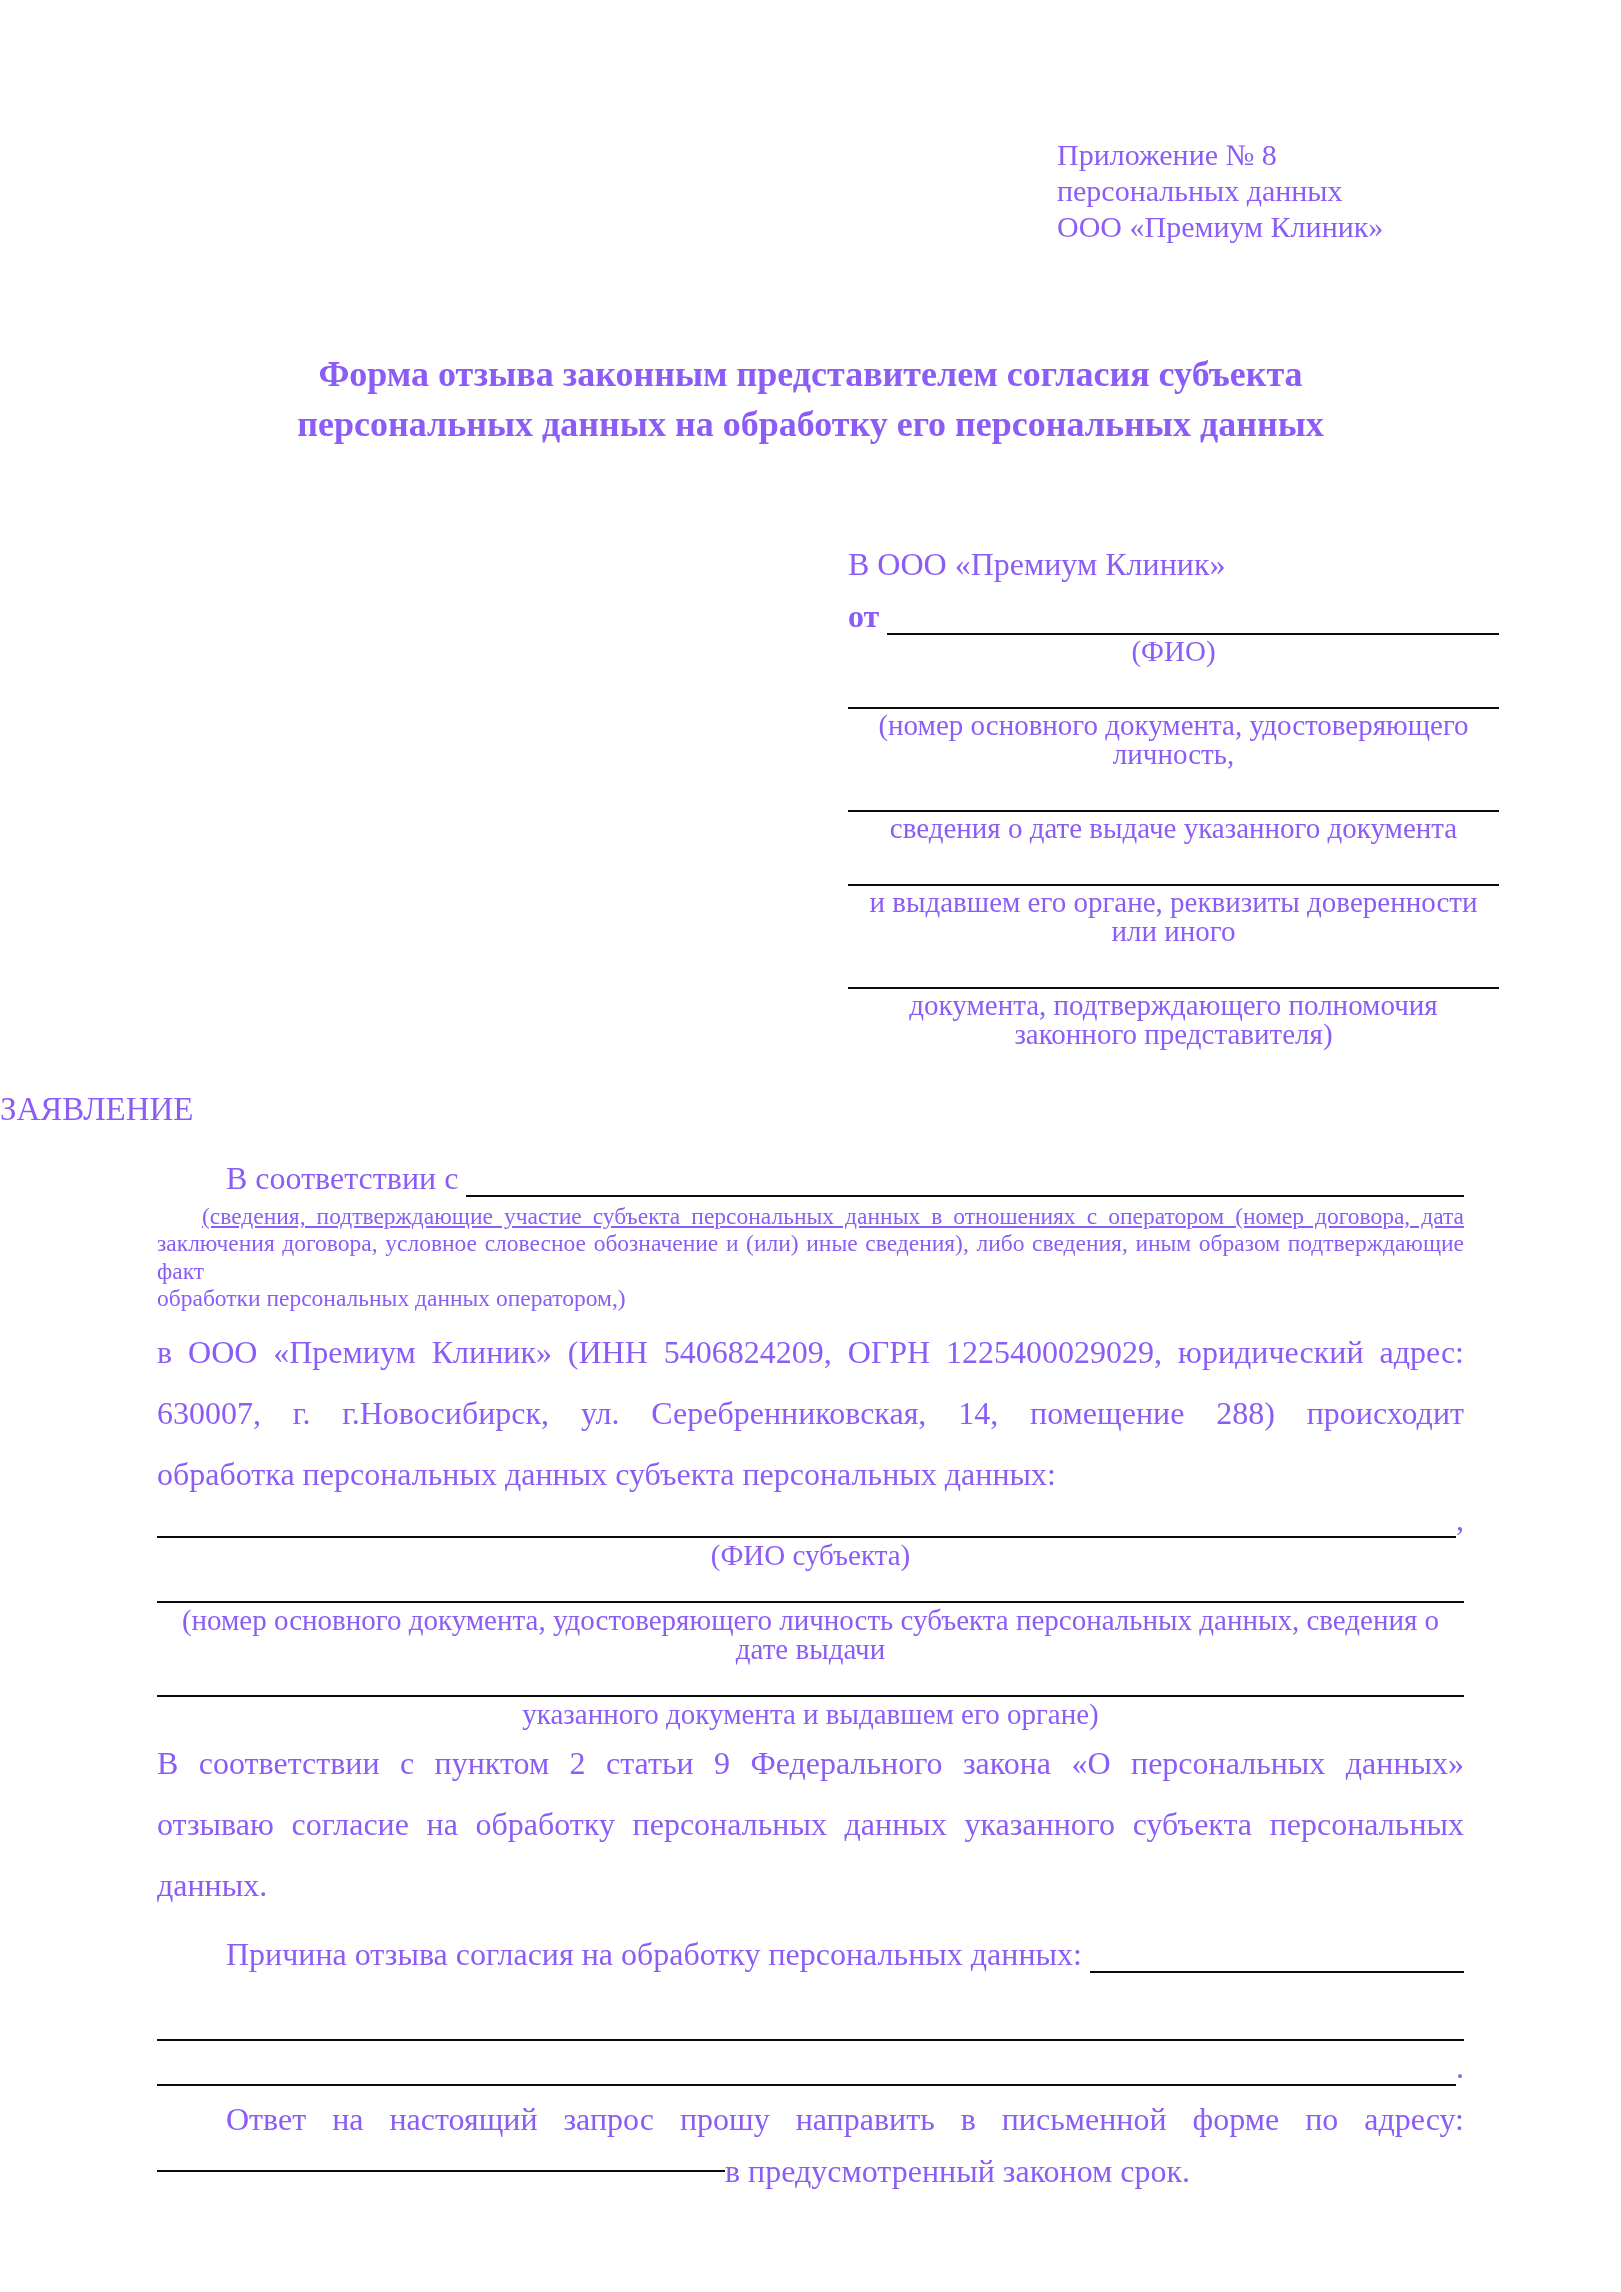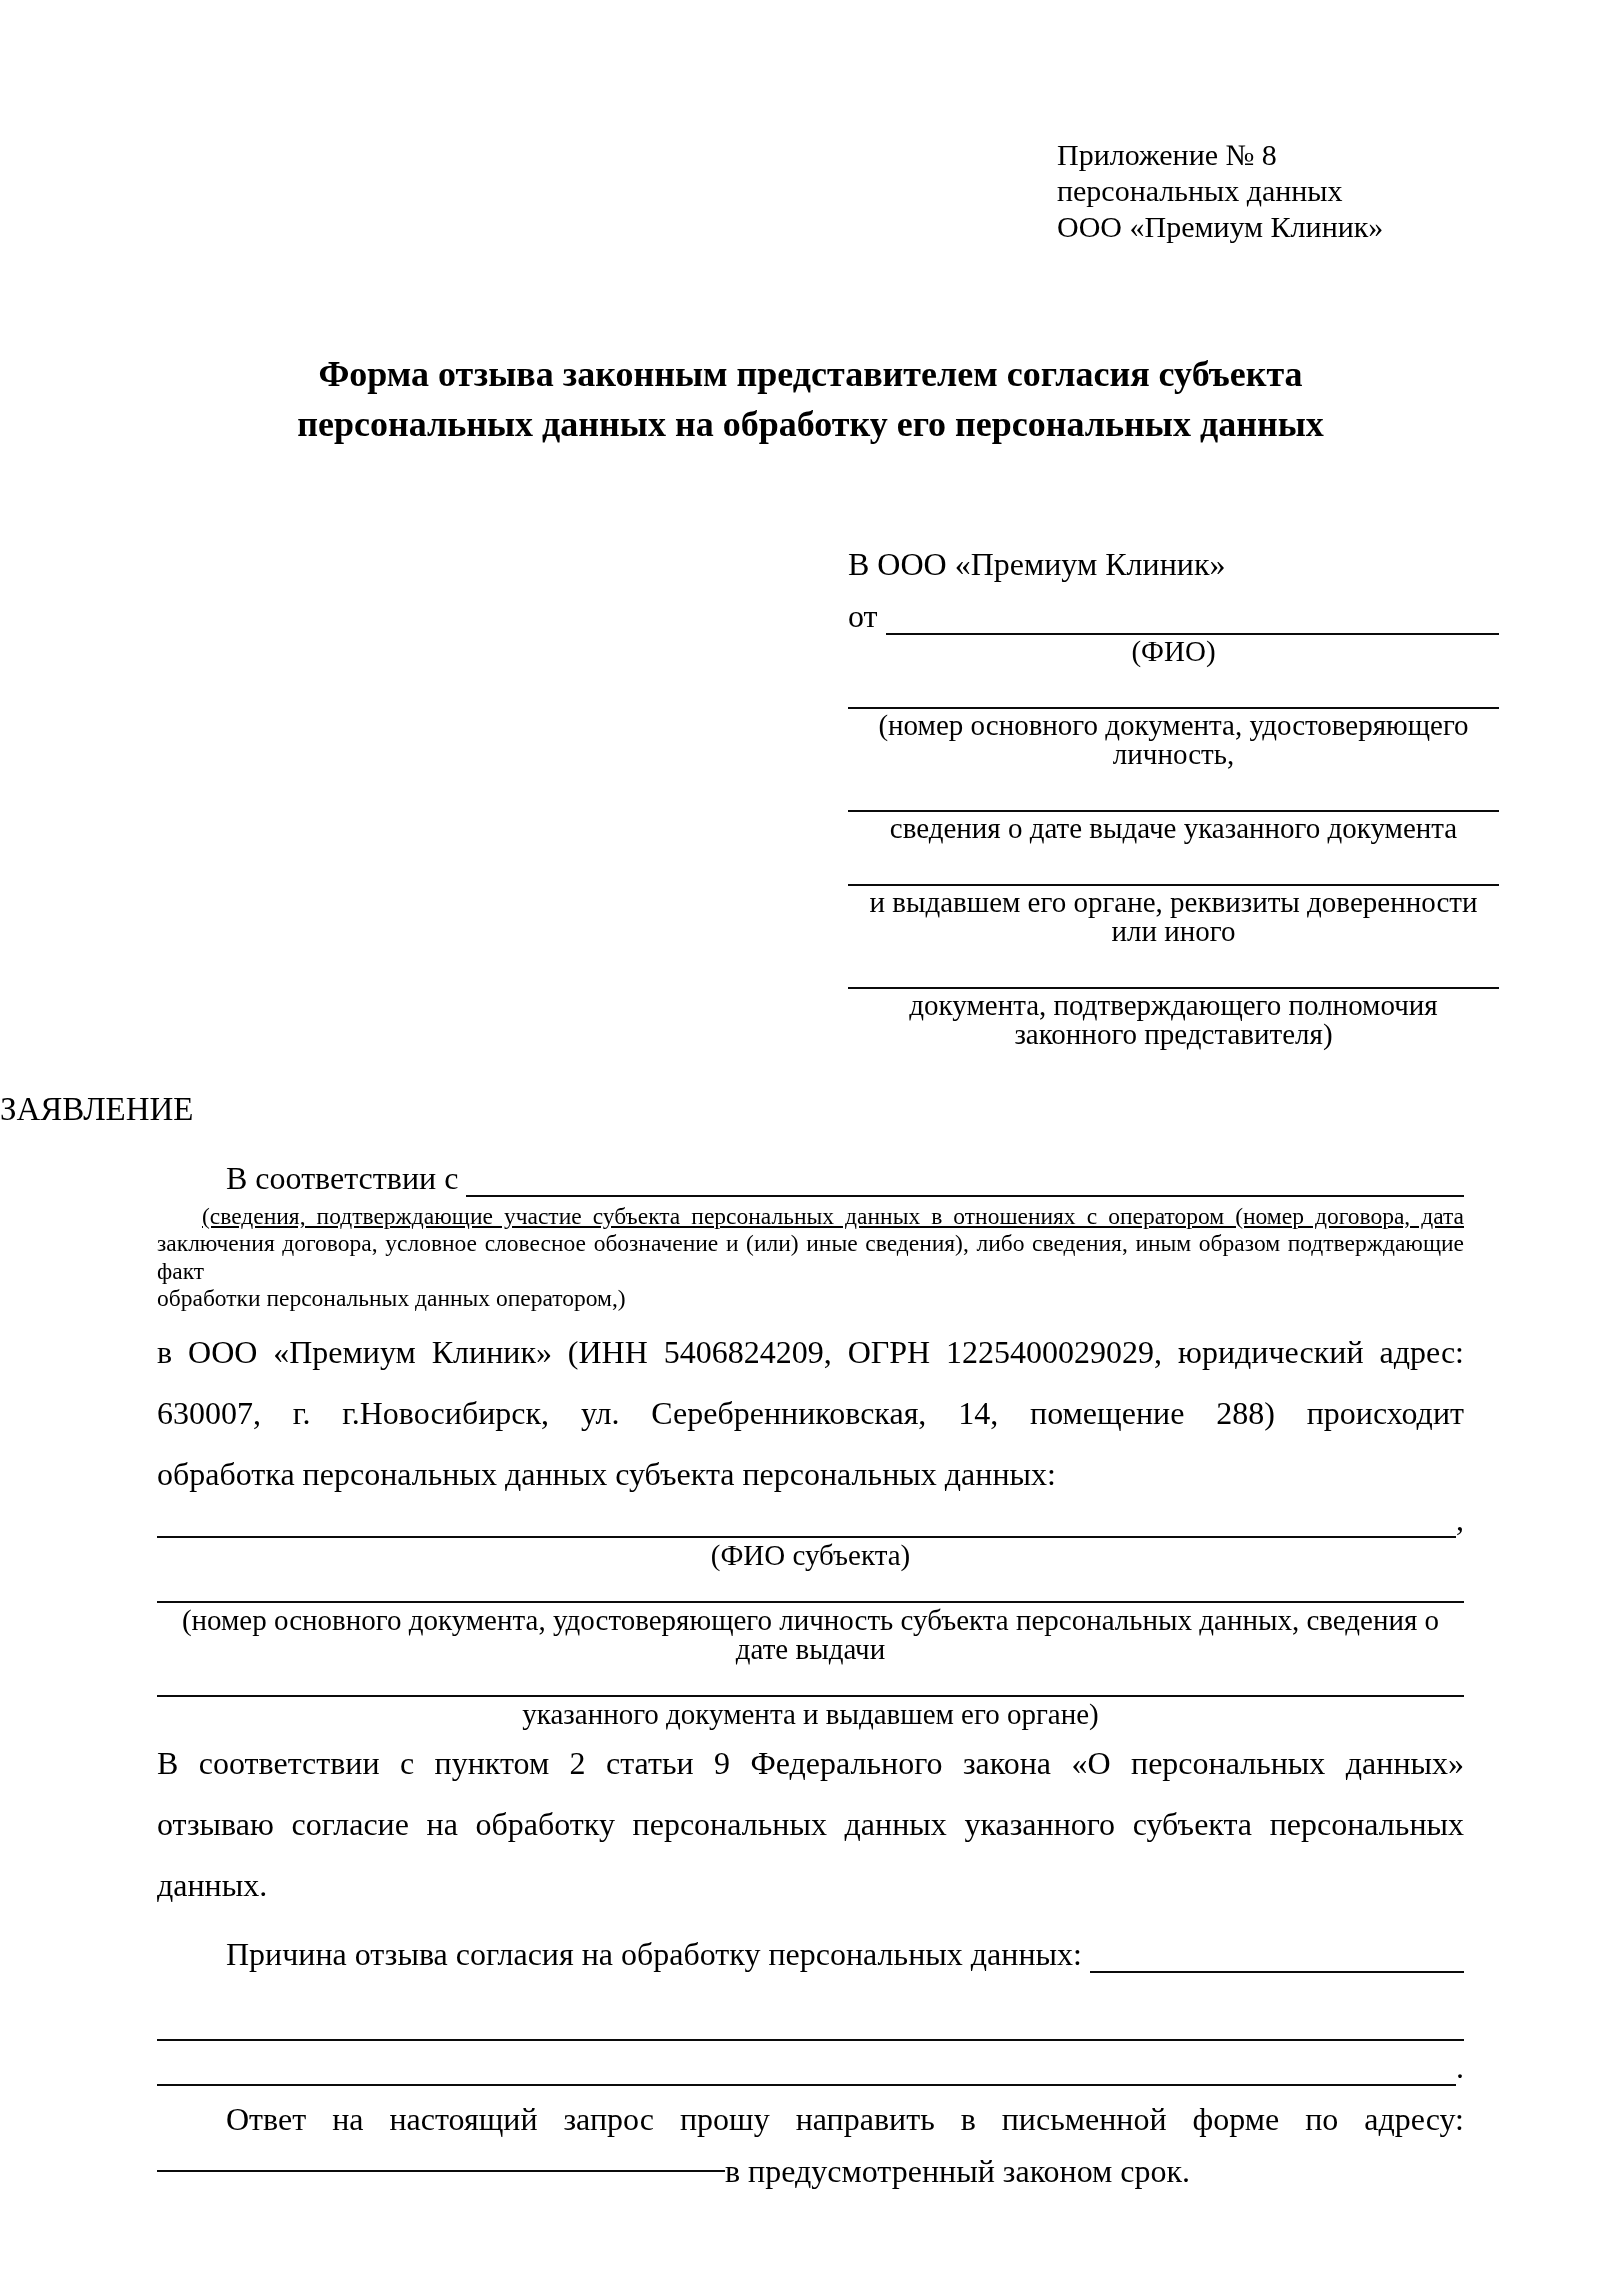--- a/index.html
+++ b/index.html
@@ -2,21 +2,21 @@
 <html><head>
 <meta charset="utf-8">
 <style>
   html,body { margin:0; padding:0; background:#ffffff; }
   .page {
     position:relative;
     width:1621px;
     height:2293px;
     margin:0 auto;
     background:#ffffff;
-    color:#000000;
+    color:#8b5cf6;
     font-family:"Liberation Serif","DejaVu Serif",serif;
     overflow:hidden;
   }
   .appendix {
     margin:137px 122px 0 1057px;
     font-size:30px;
     line-height:36px;
   }
   .doc-title {
     margin:104px 157px 0 157px;
@@ -24,21 +24,21 @@
     font-size:36px;
     font-weight:bold;
     line-height:50px;
   }
   .addressee {
     margin:94px 122px 0 848px;
     font-size:32px;
   }
   .addr-to { line-height:43px; }
   .from-row { display:flex; align-items:flex-end; margin-top:5.9px; height:43px; }
-  .from-row .lead { white-space:pre; }
+  .from-row .lead { white-space:pre;font-weight:bold; }
   .fill { flex:1 1 auto; border-bottom:2.9px solid #0b0b0b; }
   .caption {
     font-size:29px;
     text-align:center;
     line-height:29px;
     margin-top:2px;
   }
   .blank-line { border-bottom:2.9px solid #0b0b0b; height:39px; }
   .addressee .blank-line { height:41px; }
   .statement-heading {

